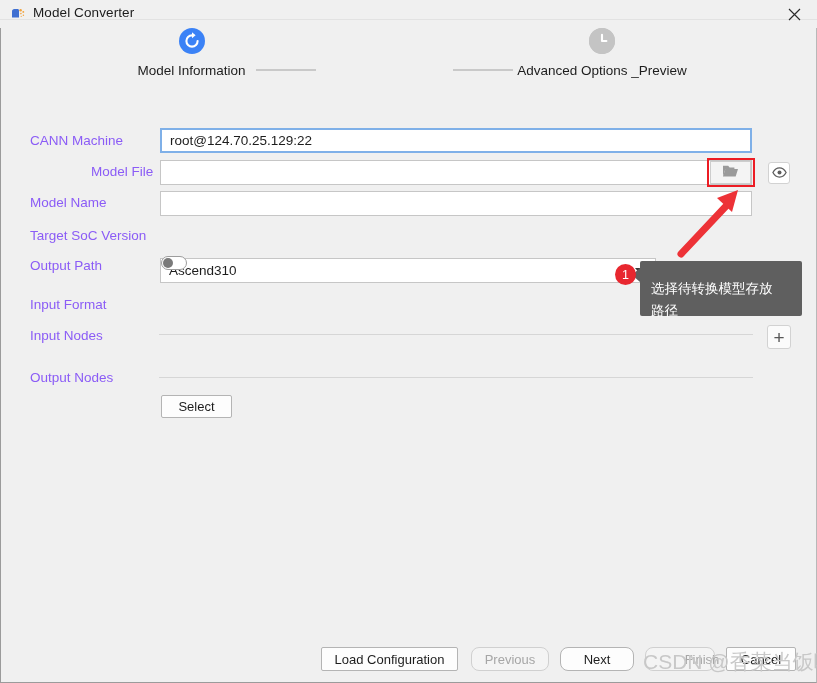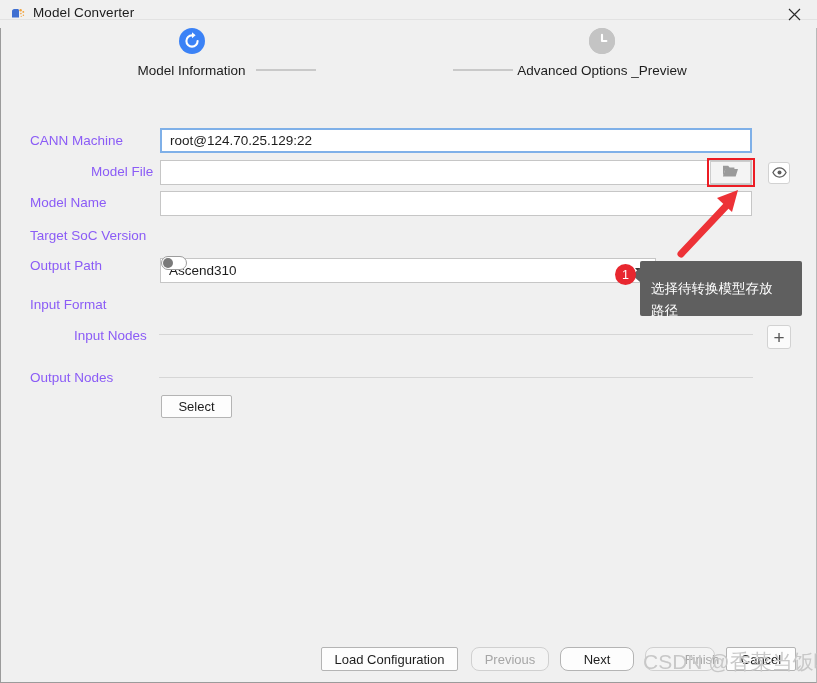--- a/index.html
+++ b/index.html
@@ -362,21 +362,21 @@
     <span class="caret"></span>
   </div>
 
   <div class="form-label" style="left:30px; top:258px;">Output Path</div>
   <div class="toggle" style="left:161px; top:256px;">
     <span class="toggle-knob"></span>
   </div>
 
   <div class="form-label" style="left:30px; top:297px;">Input Format</div>
 
-  <div class="form-label" style="left:30px; top:328px;margin-left:44px;">Input Nodes</div>
+  <div class="form-label" style="left:30px; top:328px;">Input Nodes</div>
   <div class="sep" style="left:159px; top:334px; width:594px;"></div>
   <div class="plus-btn" style="left:767px; top:325px; width:24px; height:24px;">
     <span>+</span>
   </div>
 
   <div class="form-label" style="left:30px; top:370px;">Output Nodes</div>
   <div class="sep" style="left:159px; top:377px; width:594px;"></div>
   <div class="btn" style="left:161px; top:395px; width:71px; height:23px;">
     <span>Select</span>
   </div>

